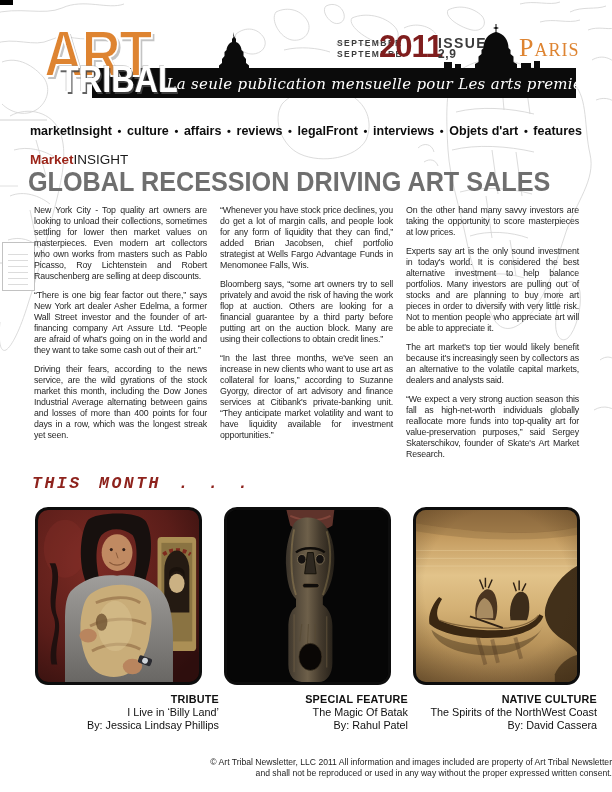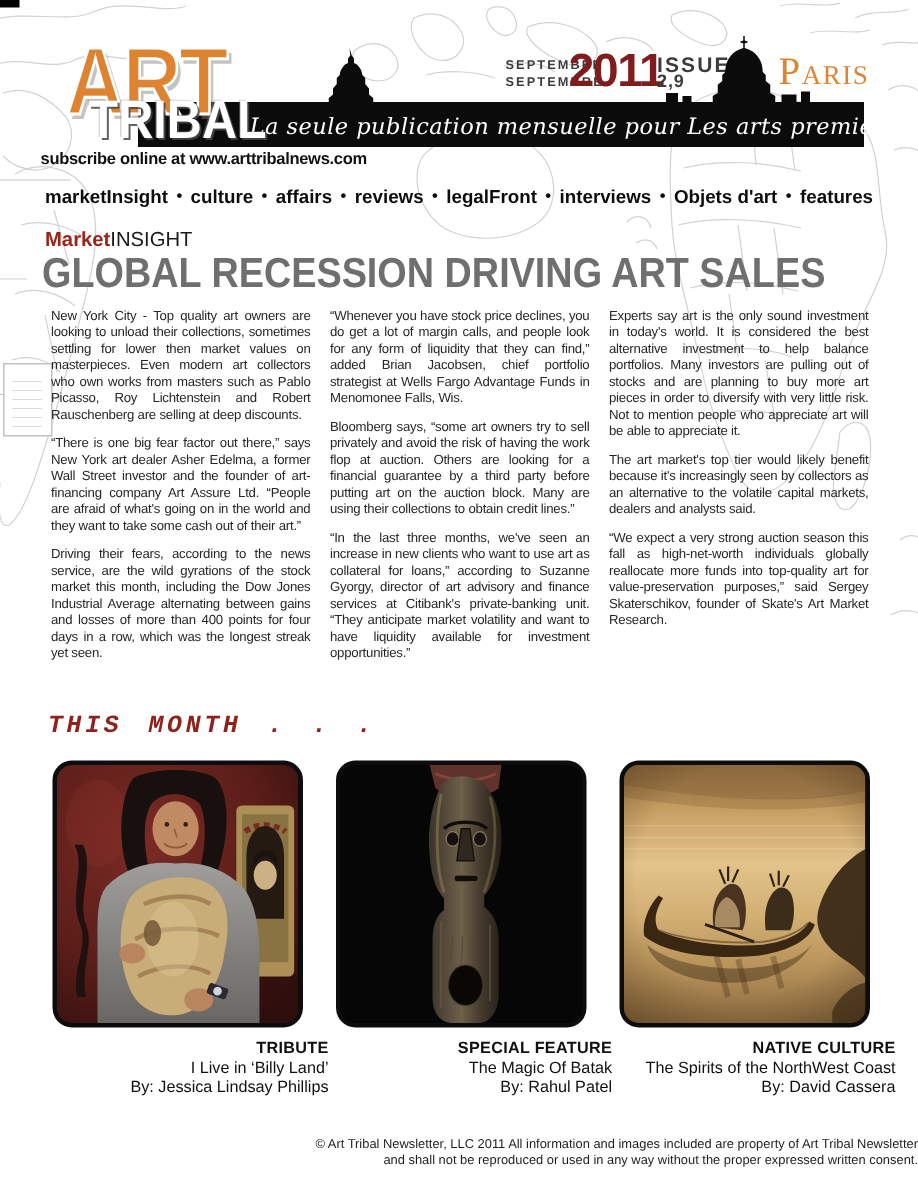--- a/index.html
+++ b/index.html
@@ -113,21 +113,20 @@
     </g>
   </svg>
 
   <div class="corner-mark"></div>
   <div class="legend-box"></div>
 
   <div class="band"></div>
   <div class="logo-art">ART</div>
   <div class="logo-tribal">TRIBAL</div>
   <div class="tagline">La seule publication mensuelle pour Les arts premiers</div>
-  <div class="subscribe">subscribe online at www.arttribalnews.com</div>
 
   <div class="month-block">
     <div>SEPTEMBER</div>
     <div>SEPTEMBRE</div>
   </div>
   <div class="year">2011</div>
   <div class="issue-block">
     <div class="issue-label">ISSUE</div>
     <div class="issue-num">2,9</div>
   </div>
@@ -173,20 +172,21 @@
       <p>New York City - Top quality art owners are looking to unload their collections, sometimes settling for lower then market values on masterpieces. Even modern art collectors who own works from masters such as Pablo Picasso, Roy Lichtenstein and Robert Rauschenberg are selling at deep discounts.</p>
       <p>“There is one big fear factor out there,” says New York art dealer Asher Edelma, a former Wall Street investor and the founder of art-financing company Art Assure Ltd. “People are afraid of what's going on in the world and they want to take some cash out of their art.”</p>
       <p>Driving their fears, according to the news service, are the wild gyrations of the stock market this month, including the Dow Jones Industrial Average alternating between gains and losses of more than 400 points for four days in a row, which was the longest streak yet seen.</p>
     </div>
     <div class="col">
       <p>“Whenever you have stock price declines, you do get a lot of margin calls, and people look for any form of liquidity that they can find,” added Brian Jacobsen, chief portfolio strategist at Wells Fargo Advantage Funds in Menomonee Falls, Wis.</p>
       <p>Bloomberg says, “some art owners try to sell privately and avoid the risk of having the work flop at auction. Others are looking for a financial guarantee by a third party before putting art on the auction block. Many are using their collections to obtain credit lines.”</p>
       <p>“In the last three months, we've seen an increase in new clients who want to use art as collateral for loans,” according to Suzanne Gyorgy, director of art advisory and finance services at Citibank's private-banking unit. “They anticipate market volatility and want to have liquidity available for investment opportunities.”</p>
     </div>
     <div class="col">
+      <p>On the other hand many savvy investors are taking the opportunity to score masterpieces at low prices.</p>
       <p>Experts say art is the only sound investment in today's world. It is considered the best alternative investment to help balance portfolios.  Many investors are pulling out of stocks and are planning to buy more art pieces in order to diversify with very little risk. Not to mention people who appreciate art will be able to appreciate it.</p>
       <p>The art market's top tier would likely benefit because it's increasingly seen by collectors as an alternative to the volatile capital markets, dealers and analysts said.</p>
       <p>“We expect a very strong auction season this fall as high-net-worth individuals globally reallocate more funds into top-quality art for value-preservation purposes,” said Sergey Skaterschikov, founder of Skate's Art Market Research.</p>
     </div>
   </div>
 
   <div class="this-month">THIS MONTH . . .</div>
 
   <div class="features">
 

